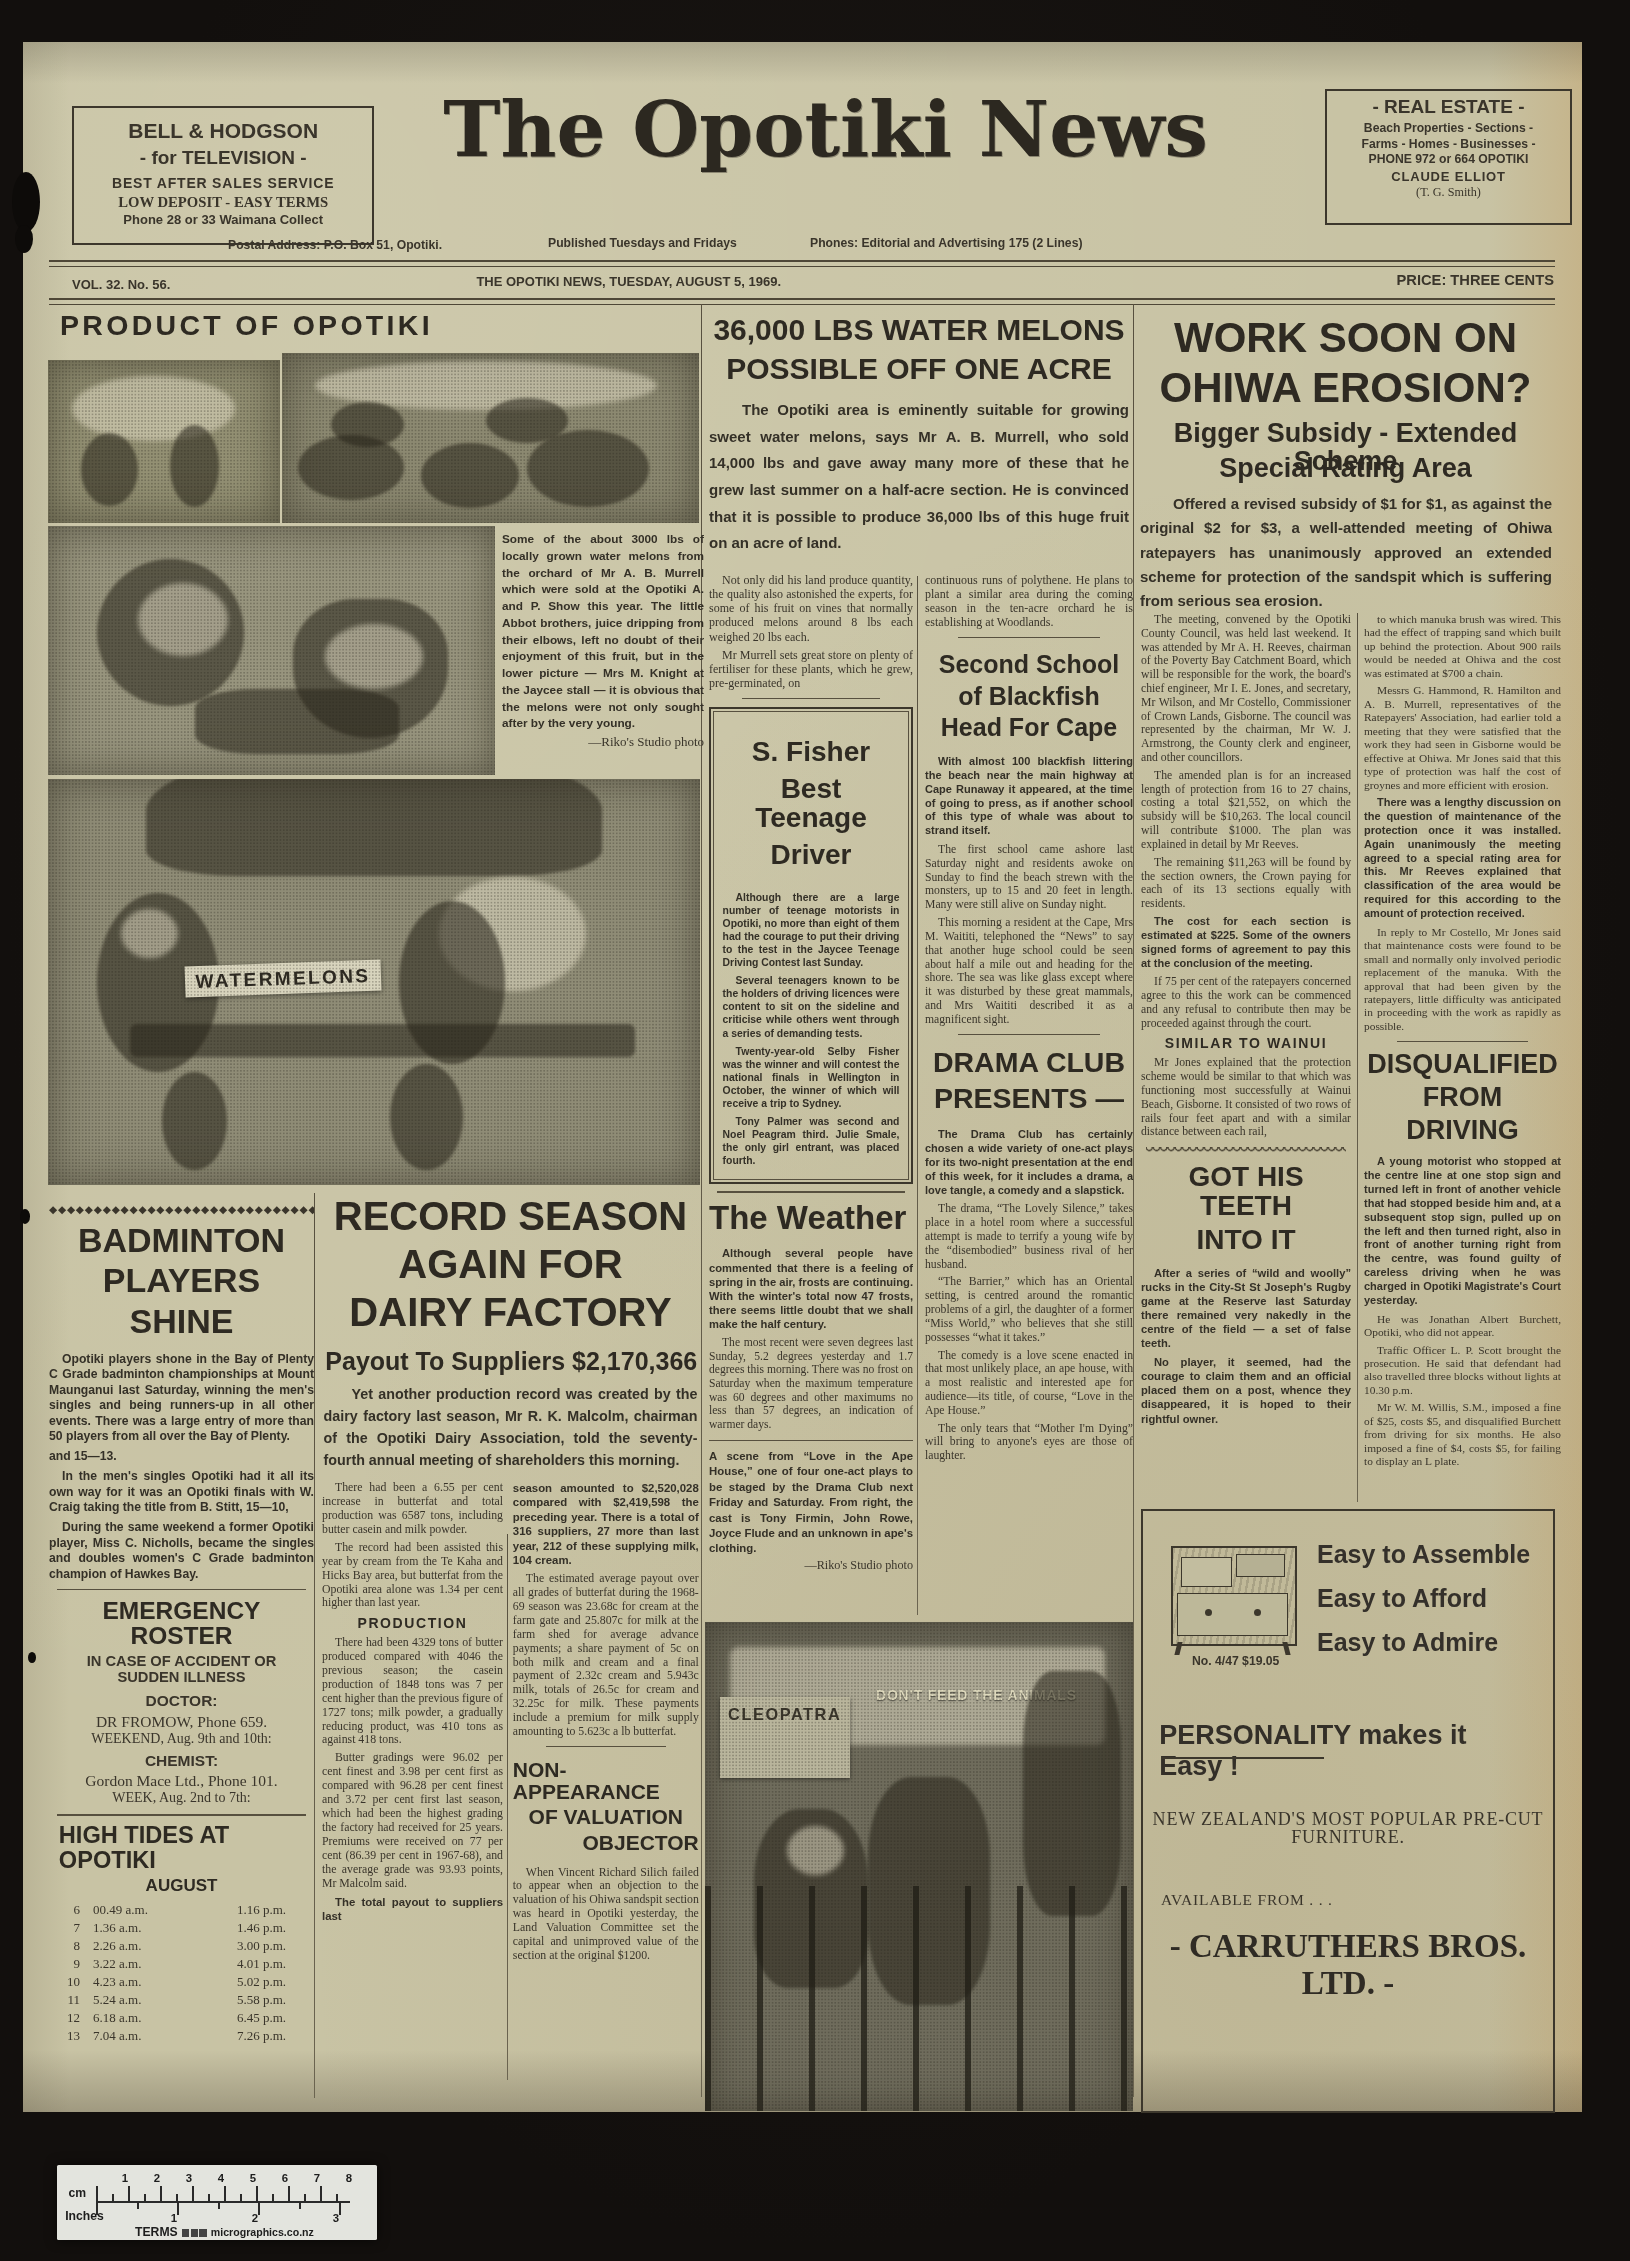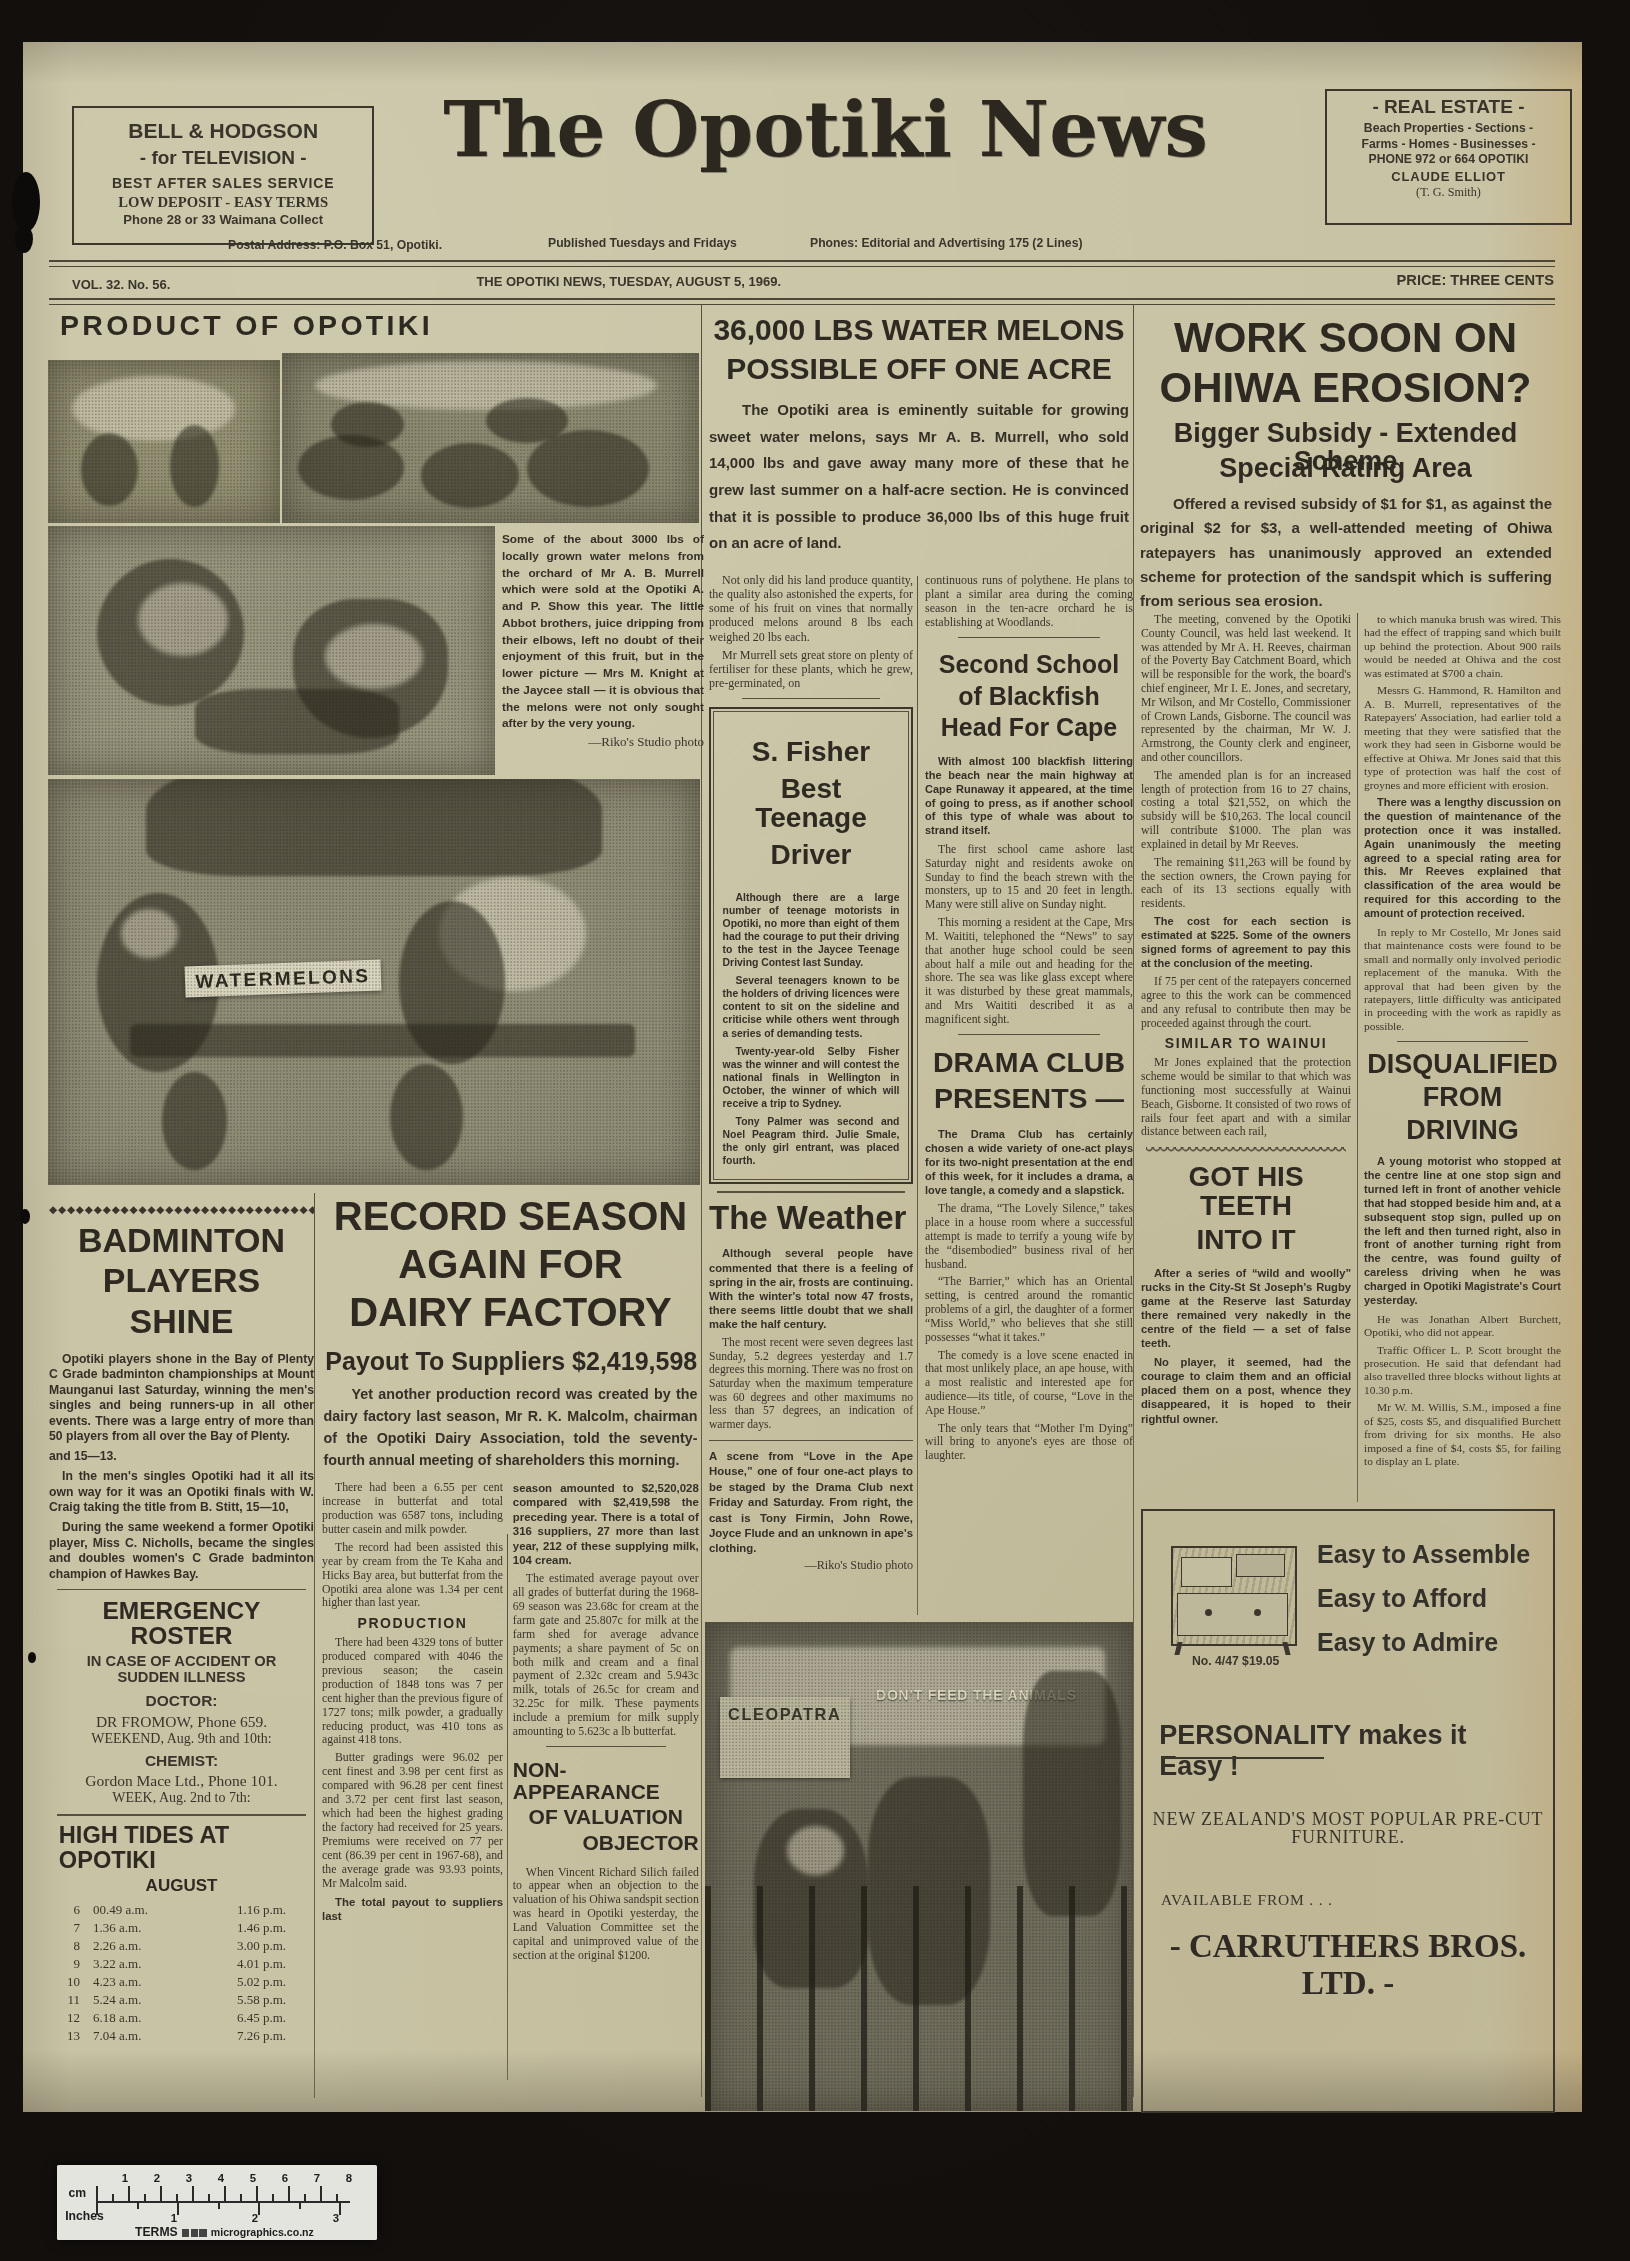--- a/index.html
+++ b/index.html
@@ -224,21 +224,21 @@
           <span class="tide-a">7.04 a.m.</span>
           <span class="tide-p">7.26 p.m.</span>
         </div>
     </div>
   </div>
 
   <div class="abs" style="left:299px;top:1154px;width:377px;">
     <div class="hl" style="font-size:40px;">RECORD SEASON</div>
     <div class="hl" style="font-size:40px;margin-top:6.5px;">AGAIN FOR</div>
     <div class="hl" style="font-size:40px;margin-top:6.5px;">DAIRY FACTORY</div>
-    <div class="hl" style="font-size:25px;margin:14.7px 0 8.2px;text-align:left;padding-left:3.3px;">Payout To Suppliers $2,419,598</div>
+    <div class="hl" style="font-size:25px;margin:14.7px 0 8.2px;text-align:left;padding-left:3.3px;">Payout To Suppliers $2,170,366</div>
     <p class="pb" style="font-size:14.3px;line-height:1.55;text-indent:28px;margin:6.5px 1.6px 9.8px;">Yet another production record was created by the dairy factory last season, Mr R. K. Malcolm, chairman of the Opotiki Dairy Association, told the seventy-fourth annual meeting of shareholders this morning.</p>
     <div style="display:flex;">
       <div style="width:181px;">
         <p class="p" style="font-size:11.8px;">There had been a 6.55 per cent increase in butterfat and total production was 6587 tons, including butter casein and milk powder.</p>
         <p class="p" style="font-size:11.8px;">The record had been assisted this year by cream from the Te Kaha and Hicks Bay area, but butterfat from the Opotiki area alone was 1.34 per cent higher than last year.</p>
         <div class="xhead">PRODUCTION</div>
         <p class="p" style="font-size:11.8px;">There had been 4329 tons of butter produced compared with 4046 the previous season; the casein production of 1848 tons was 7 per cent higher than the previous figure of 1727 tons; milk powder, a gradually reducing product, was 410 tons as against 418 tons.</p>
         <p class="p" style="font-size:11.8px;">Butter gradings were 96.02 per cent finest and 3.98 per cent first as compared with 96.28 per cent finest and 3.72 per cent first last season, which had been the highest grading the factory had received for 25 years. Premiums were received on 77 per cent (86.39 per cent in 1967-68), and the average grade was 93.93 points, Mr Malcolm said.</p>
         <p class="pb" style="font-size:11.4px;">The total payout to suppliers last</p>
       </div>
@@ -288,21 +288,21 @@
     <div class="hl" style="font-size:25px;margin-top:13px;">Second School</div>
     <div class="hl" style="font-size:25px;margin-top:5.7px;">of Blackfish</div>
     <div class="hl" style="font-size:25px;margin:5.7px 0 14.7px;">Head For Cape</div>
     <p class="pb" style="font-size:11px;">With almost 100 blackfish littering the beach near the main highway at Cape Runaway it appeared, at the time of going to press, as if another school of this type of whale was about to strand itself.</p>
     <p class="p" style="font-size:11.7px;">The first school came ashore last Saturday night and residents awoke on Sunday to find the beach strewn with the monsters, up to 15 and 20 feet in length. Many were still alive on Sunday night.</p>
     <p class="p" style="font-size:11.7px;">This morning a resident at the Cape, Mrs M. Waititi, telephoned the “News” to say that another huge school could be seen about half a mile out and heading for the shore. The sea was like glass except where it was disturbed by these great mammals, and Mrs Waititi described it as a magnificent sight.</p>
     <hr class="hr">
     <div class="hl" style="font-size:28.5px;margin-top:13px;">DRAMA CLUB</div>
     <div class="hl" style="font-size:28.5px;margin:6.5px 0 14.7px;">PRESENTS —</div>
     <p class="pb" style="font-size:11px;">The Drama Club has certainly chosen a wide variety of one-act plays for its two-night presentation at the end of this week, for it includes a drama, a love tangle, a comedy and a slapstick.</p>
-    <p class="p" style="font-size:11.7px;">The drama, “The Lovely Silence,” takes place in a house room where a successful attempt is made to terrify a young wife by the “disembodied” business rival of her husband.</p>
+    <p class="p" style="font-size:11.7px;">The drama, “The Lovely Silence,” takes place in a hotel room where a successful attempt is made to terrify a young wife by the “disembodied” business rival of her husband.</p>
     <p class="p" style="font-size:11.7px;">“The Barrier,” which has an Oriental setting, is centred around the romantic problems of a girl, the daughter of a former “Miss World,” who believes that she still possesses “what it takes.”</p>
     <p class="p" style="font-size:11.7px;">The comedy is a love scene enacted in that most unlikely place, an ape house, with a most realistic and interested ape for audience—its title, of course, “Love in the Ape House.”</p>
     <p class="p" style="font-size:11.7px;">The only tears that “Mother I'm Dying” will bring to anyone's eyes are those of laughter.</p>
   </div>
 
   <div class="photo" style="left:682px;top:1580px;width:428px;height:489px;background:#6f6c5c;">
     <div class="lite" style="left:24.5px;top:24.5px;width:375px;height:98px;border-radius:8.2px;"></div>
     <div class="abs" style="left:14.7px;top:75px;width:130px;height:73px;background:#b9b59c;display:flex;align-items:flex-start;justify-content:center;padding-top:8.2px;box-shadow:0 1.6px 4.1px rgba(0,0,0,.5);">
       <span class="sans" style="font-weight:bold;font-size:16.3px;letter-spacing:1.6px;color:#3a362b;">CLEOPATRA</span>
     </div>

